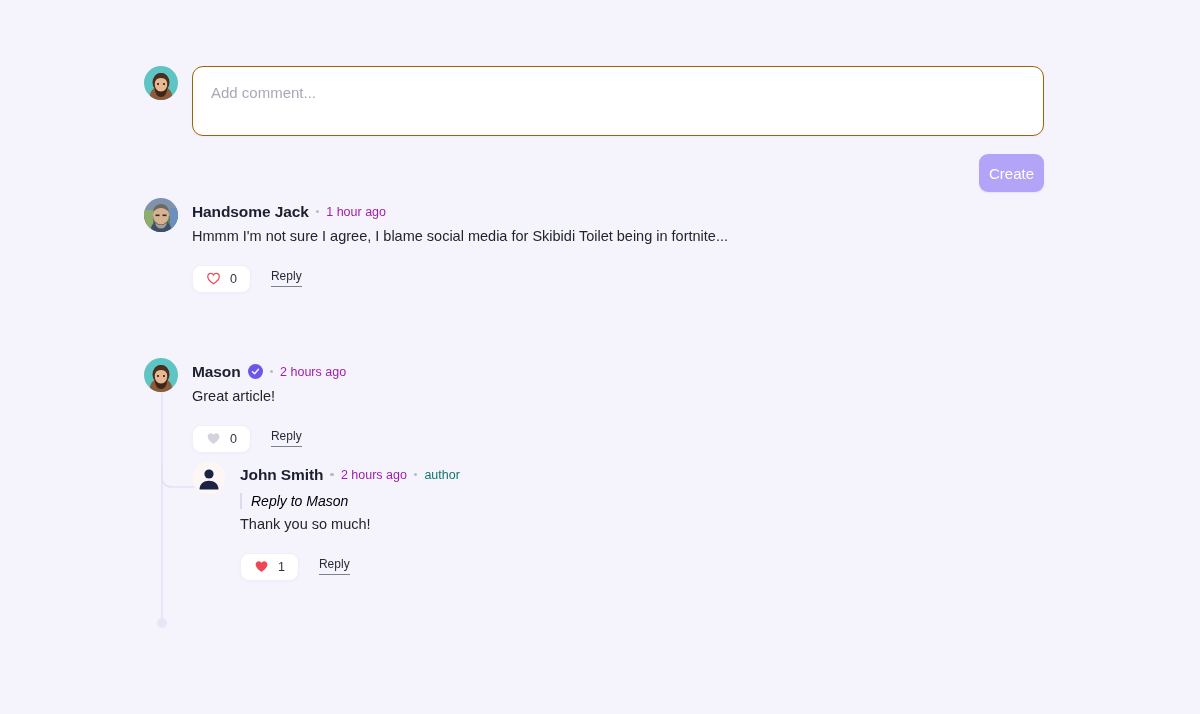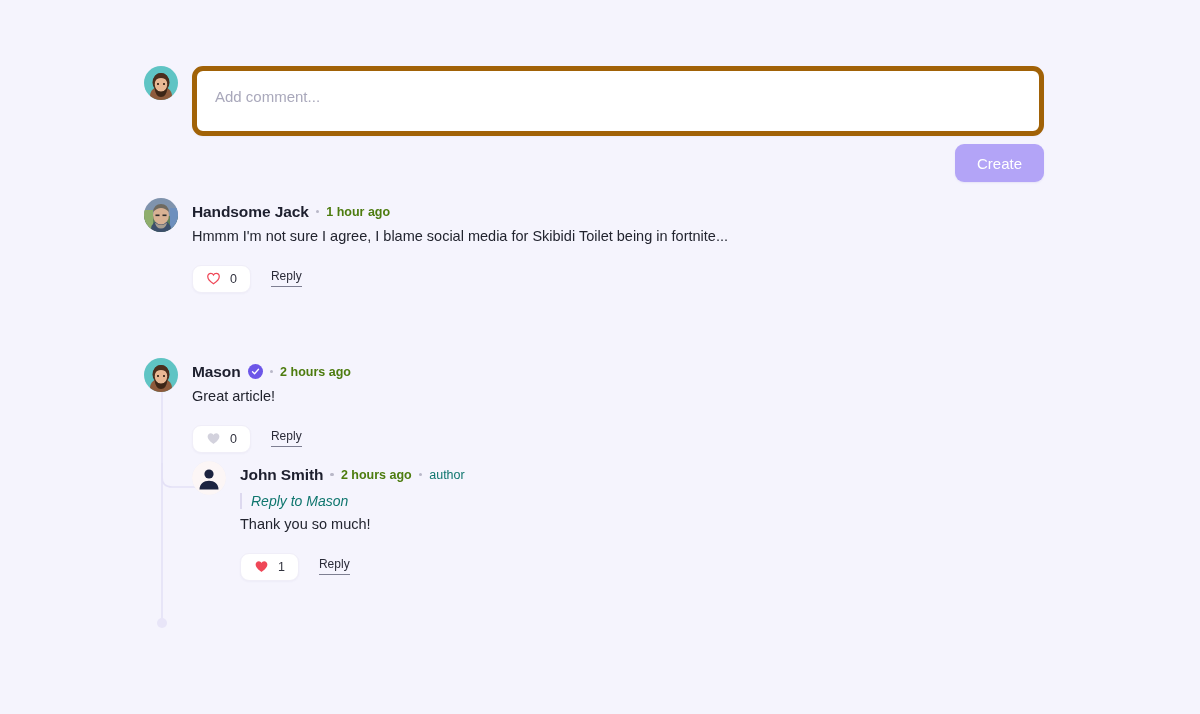--- a/index.html
+++ b/index.html
@@ -35,43 +35,43 @@
     flex: 1;
     display: flex;
     flex-direction: column;
     align-items: flex-end;
   }
   .comment-input {
     width: 100%;
     box-sizing: border-box;
     height: 70px;
     background: #ffffff;
-    border: 5px solid #a16207;
+    border: 1px solid #a16207;
     border-radius: 11px;
     padding: 15px 18px;
     font-family: "Liberation Sans", sans-serif;
     font-size: 15px;
     color: #2b2c3a;
     resize: none;
     outline: none;
     box-shadow: 0 1px 2px rgba(70,60,140,0.04);
     line-height: 1.4;
   }
   .comment-input::placeholder {
     color: #a9a8bb;
   }
   .create-btn {
-    margin-top: 8px;
+    margin-top: 18px;
     background: #b3a4f7;
     color: #ffffff;
     border: none;
     border-radius: 9px;
     font-family: "Liberation Sans", sans-serif;
     font-size: 15px;
-    padding: 0 22px;
+    padding: 0 10px;
     height: 38px;
     cursor: pointer;
     box-shadow: 0 1px 2px rgba(100,80,200,0.10);
   }
 
   
   .avatar {
     width: 34px;
     height: 34px;
     border-radius: 50%;
@@ -109,22 +109,21 @@
   }
   .dot {
     width: 3.5px;
     height: 3.5px;
     border-radius: 50%;
     background: #b9b8c8;
     display: inline-block;
   }
   .ctime {
     font-size: 12.5px;
-    color: #4d7c0f;
-    font-weight: bold;
+    color: #a21caf;
   }
   .ctag {
     font-size: 12.5px;
     color: #0f766e;
   }
   .verified {
     width: 15px;
     height: 15px;
     border-radius: 50%;
     background: #6c56e8;
@@ -141,21 +140,21 @@
     line-height: 1.35;
     white-space: nowrap;
   }
 
   .quote {
     margin-top: 9px;
     border-left: 2px solid #ddd9ef;
     padding-left: 9px;
     font-size: 14px;
     font-style: italic;
-    color: #0f766e;
+    color: #000000;
   }
 
   .cactions {
     display: flex;
     align-items: center;
     gap: 20px;
     margin-top: 18px;
   }
   .like-btn {
     display: inline-flex;

